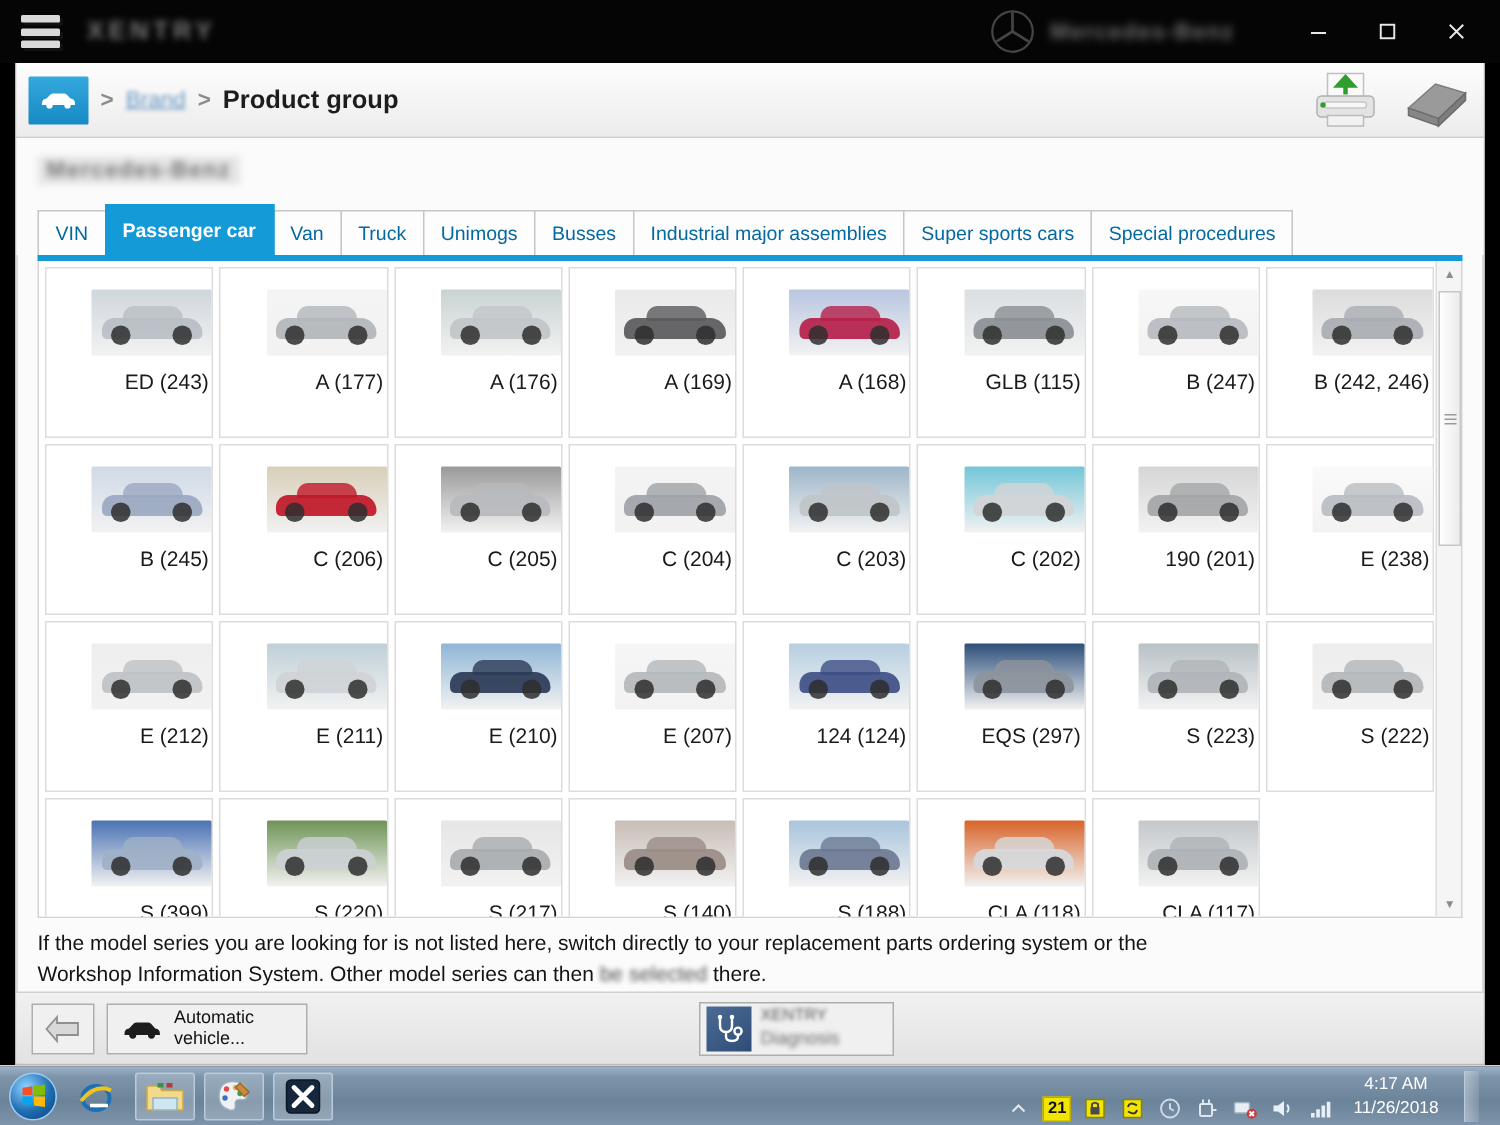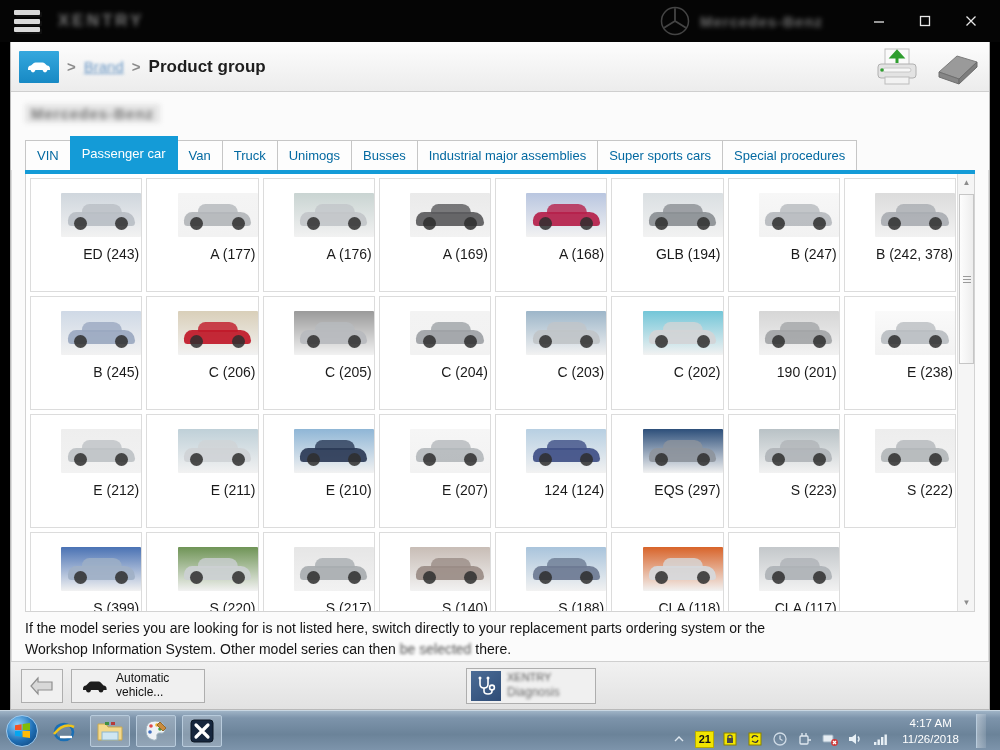--- a/index.html
+++ b/index.html
@@ -85,21 +85,21 @@
     position: relative; height: 36px; padding-left: 14px; display: flex; align-items: flex-end;
     background: #fbfbfb;
   }
   .tab {
     height: 30px; padding: 0 11px; display: flex; align-items: center; justify-content: center;
     font-size: 13px; color: #0369a1; background: #fdfdfd;
     border: 1px solid #c6c6c6; border-bottom: none; margin-right: -1px;
     white-space: nowrap; cursor: pointer;
   }
   .tab.active {
-    background: #149bd7; color: #fff; font-weight: normal; height: 34px;
+    background: #149bd7; color: #fff; font-weight: bold; height: 34px;
     border: 1px solid #149bd7; position: relative; z-index: 3;
   }
   .tabunderline {
     height: 4px; background: #149bd7; margin: 0 14px 0 14px;
   }
 
   
   .gridwrap {
     position: relative; height: 438px; margin: 0 14px; background: #fff;
     border: 1px solid #d3d3d3; border-top: none; overflow: hidden;
@@ -358,39 +358,39 @@
             </div>
             <div class="label">A (168)</div>
           </div>
           <div class="cell">
             <div class="thumb" style="background: linear-gradient(rgb(218, 223, 226), rgb(242, 242, 242));">
               <span class="roof" style="background:#8b8f94"></span>
               <span class="body" style="background:#8b8f94"></span>
               <span class="w1"></span>
               <span class="w2"></span>
             </div>
-            <div class="label">GLB (194)</div>
+            <div class="label">GLB (115)</div>
           </div>
           <div class="cell">
             <div class="thumb" style="background: linear-gradient(rgb(247, 247, 247), rgb(242, 242, 242));">
               <span class="roof" style="background:#b6babe"></span>
               <span class="body" style="background:#b6babe"></span>
               <span class="w1"></span>
               <span class="w2"></span>
             </div>
             <div class="label">B (247)</div>
           </div>
           <div class="cell">
             <div class="thumb" style="background: linear-gradient(rgb(220, 220, 220), rgb(242, 242, 242));">
               <span class="roof" style="background:#a9adb2"></span>
               <span class="body" style="background:#a9adb2"></span>
               <span class="w1"></span>
               <span class="w2"></span>
             </div>
-            <div class="label">B (242, 378)</div>
+            <div class="label">B (242, 246)</div>
           </div>
           <div class="cell">
             <div class="thumb" style="background: linear-gradient(rgb(207, 217, 230), rgb(242, 242, 242));">
               <span class="roof" style="background:#9aa8c0"></span>
               <span class="body" style="background:#9aa8c0"></span>
               <span class="w1"></span>
               <span class="w2"></span>
             </div>
             <div class="label">B (245)</div>
           </div>

